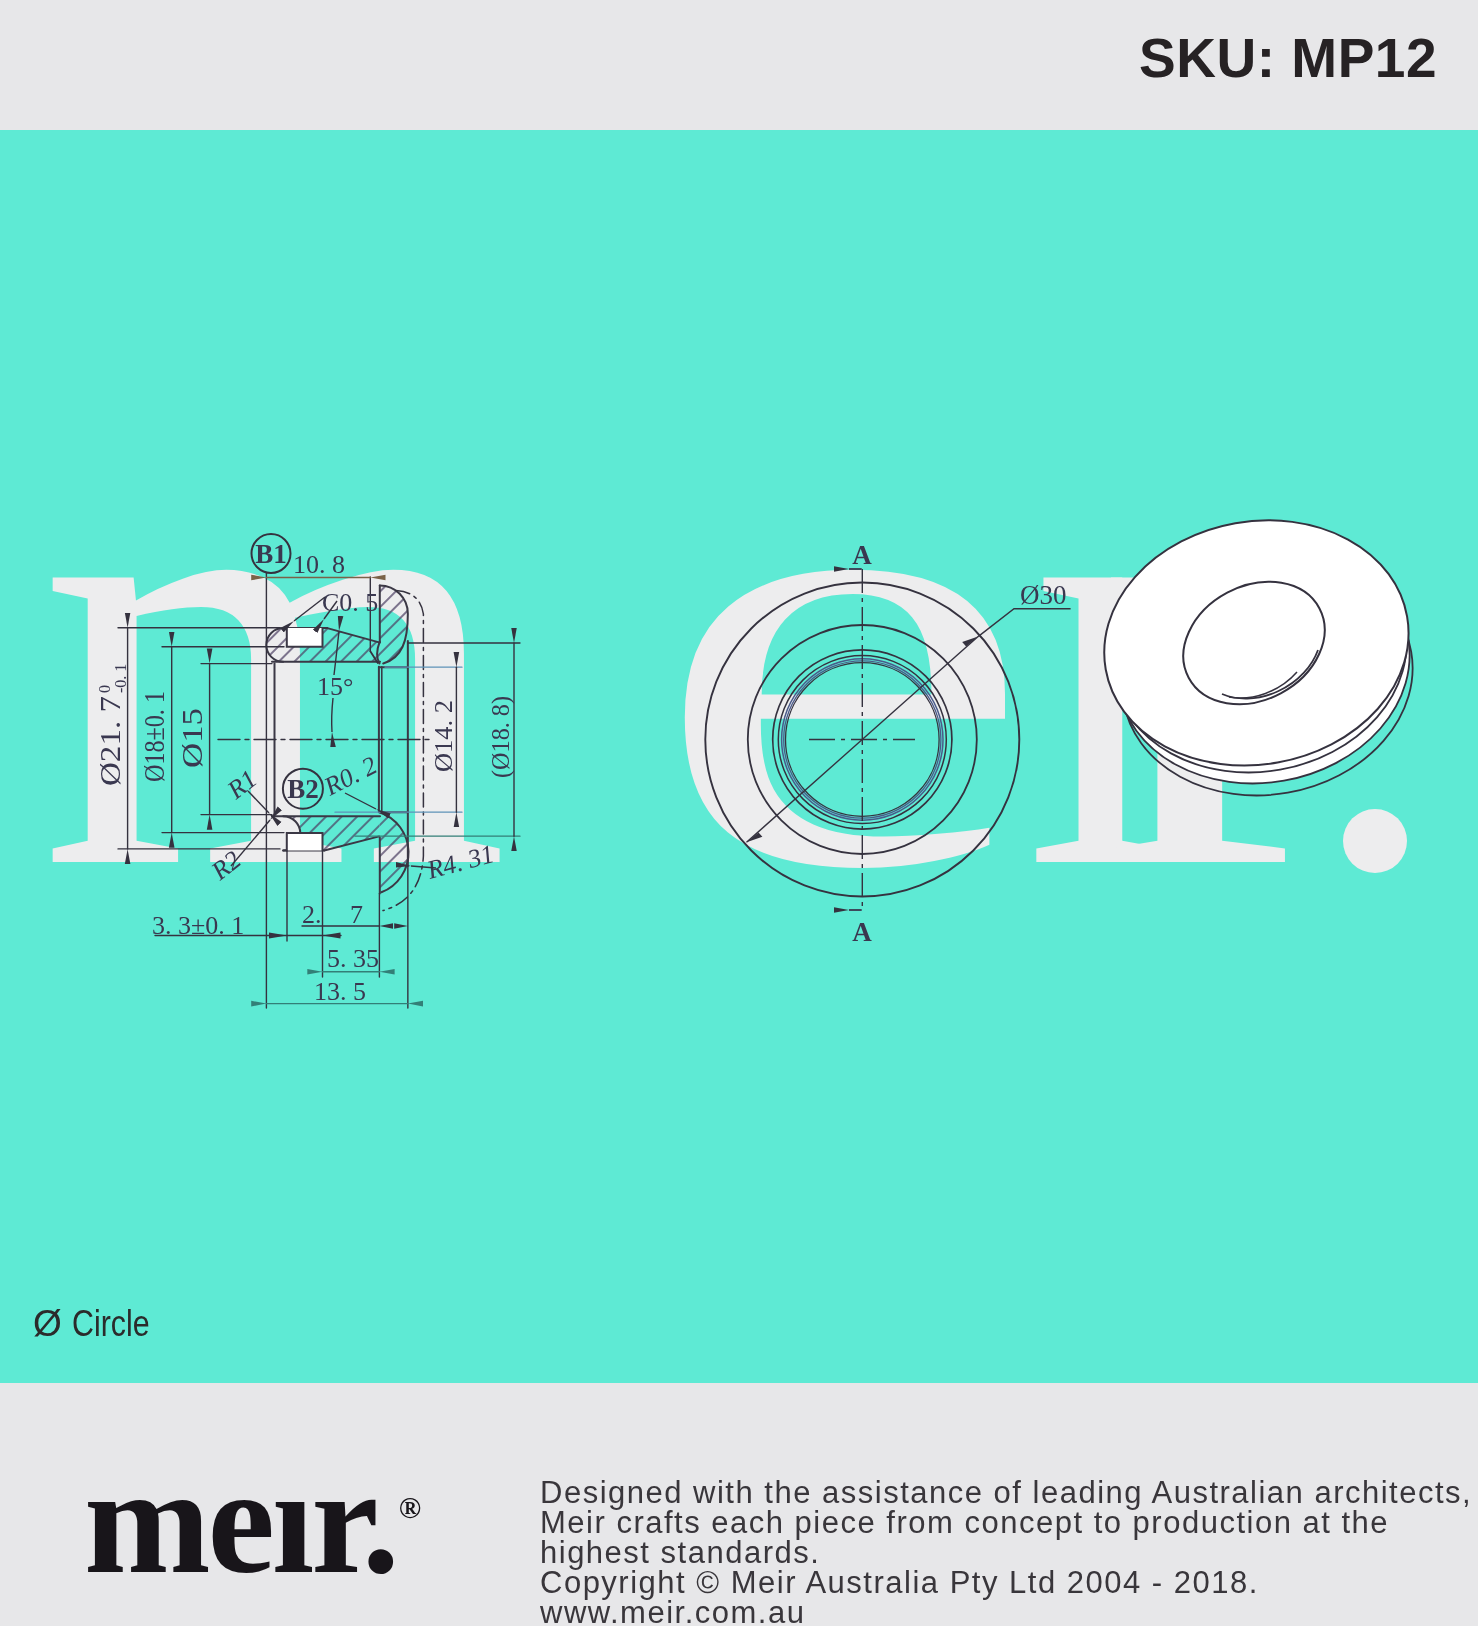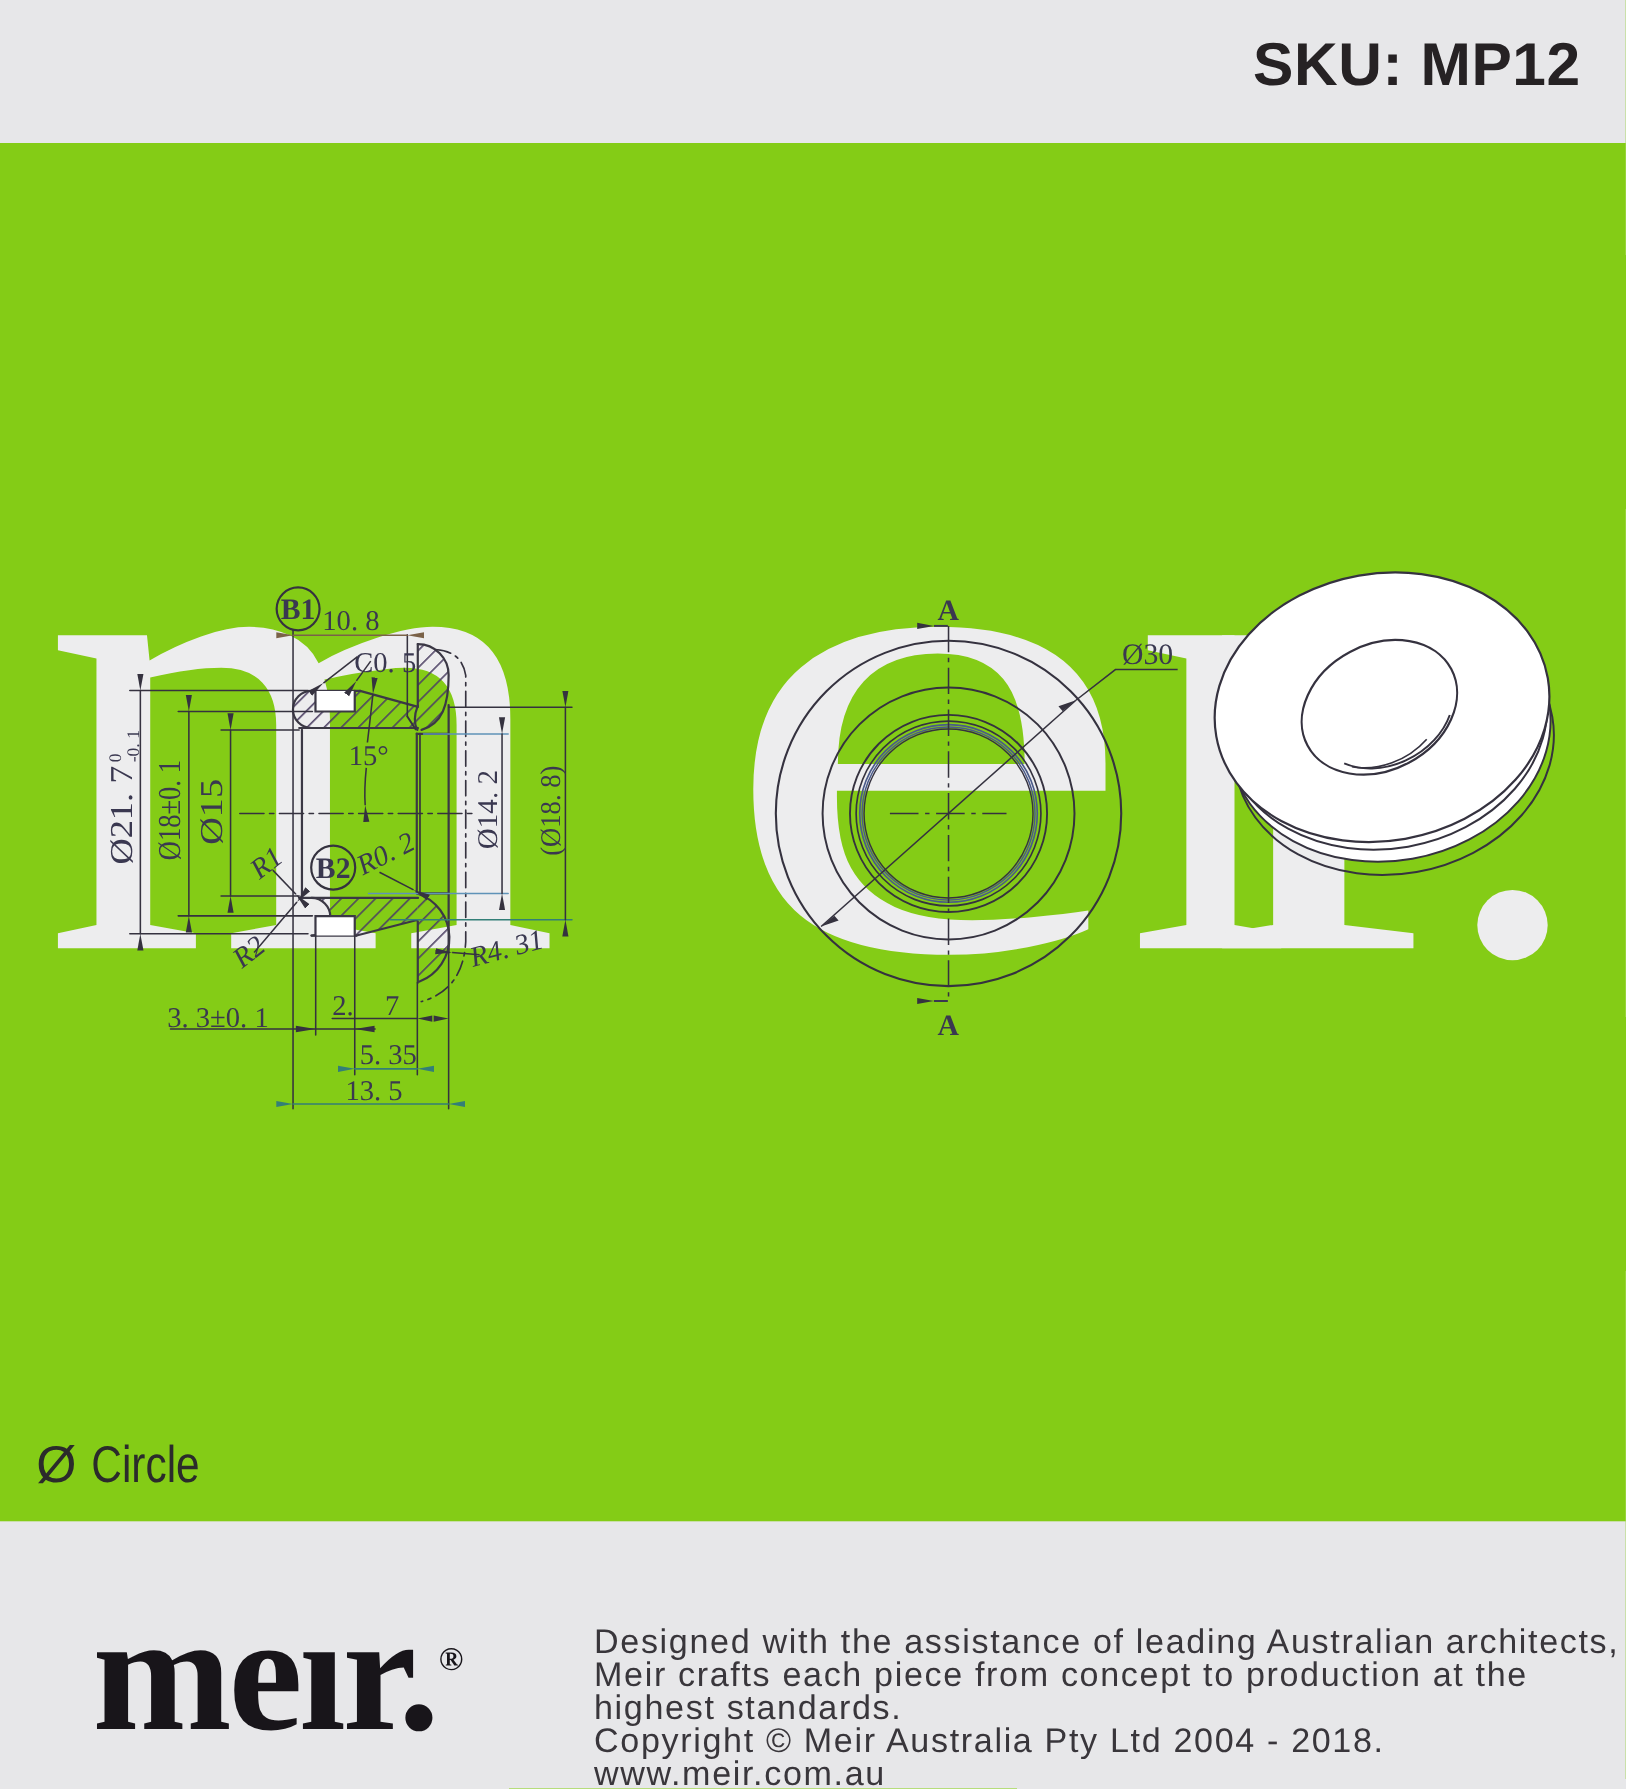--- a/index.html
+++ b/index.html
@@ -1,25 +1,25 @@
 <!DOCTYPE html>
 <html><head>
 <meta charset="utf-8">
 <style>
   html,body{margin:0;padding:0;}
-  #page{position:relative;width:1478px;height:1626px;background:#84cc16;overflow:hidden;
+  #page{position:relative;width:1478px;height:1626px;background:#5eead4;overflow:hidden;
         font-family:"Liberation Sans", sans-serif;}
   #hdr{position:absolute;left:0;top:0;width:1478px;height:130px;background:#e7e7e9;}
   #sku{position:absolute;top:26px;right:41px;font-size:55px;font-weight:bold;color:#262224;letter-spacing:0.5px;}
   #ftr{position:absolute;left:0;top:1383px;width:1478px;height:243px;background:#e7e7e9;}
   #logo{position:absolute;left:84px;top:1430px;font-family:"Liberation Serif",serif;font-weight:bold;
         font-size:152px;color:#18151a;letter-spacing:-3px;line-height:1;margin-top:15px;}
   #logo sup{font-size:30px;letter-spacing:0;vertical-align:54px;margin-left:2px;}
   #ftxt{position:absolute;left:540px;top:1478px;font-size:31px;color:#39363b;letter-spacing:1.5px;line-height:30px;}
-  #circ{position:absolute;left:33px;top:1303px;font-size:47px;color:#2b2b2b;}
+  #circ{position:absolute;left:33px;top:1303px;font-size:37px;color:#2b2b2b;}
   #circ span{display:inline-block;transform:scaleX(0.82);transform-origin:0 0;letter-spacing:0px;}
   svg{position:absolute;left:0;top:0;}
 </style>
 </head>
 <body>
 <div id="page">
 
   <div id="hdr"></div>
 
   <div id="sku">SKU: MP12</div>

